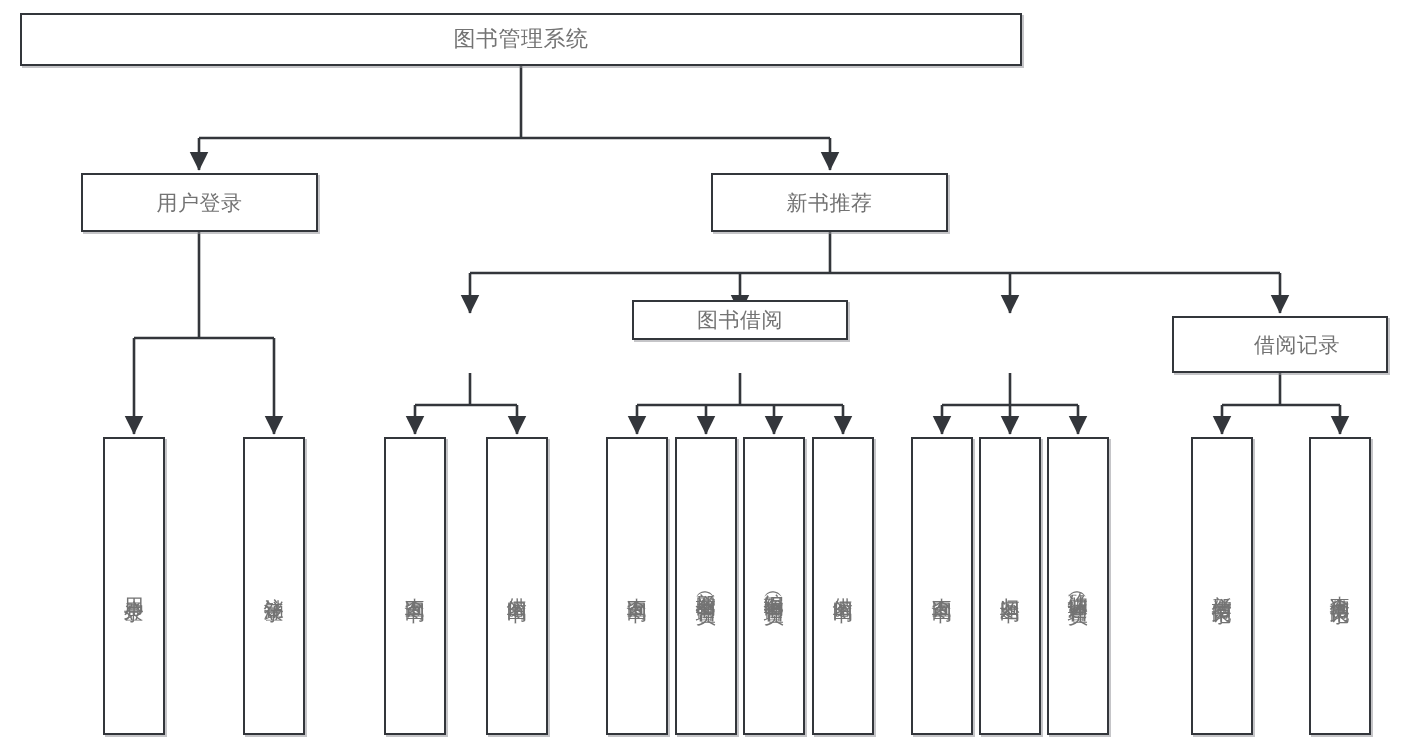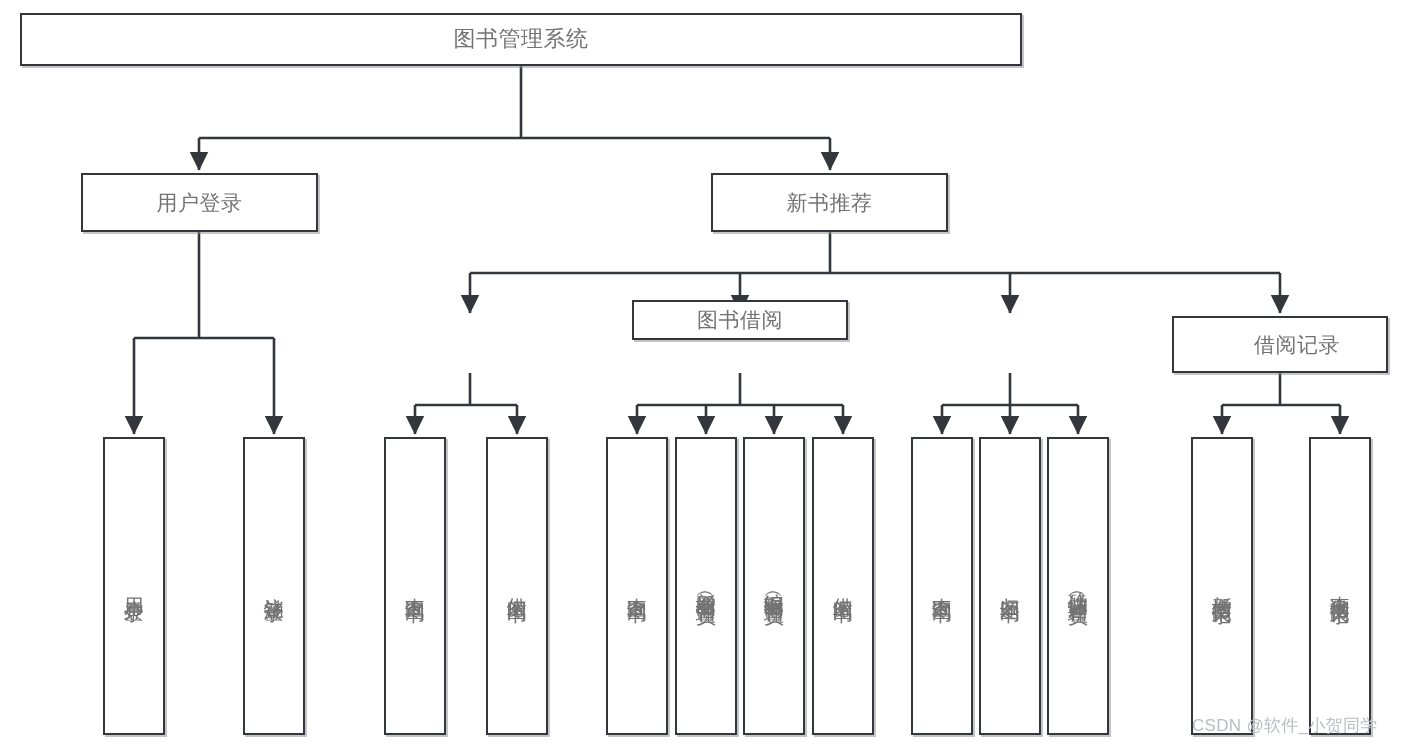--- a/index.html
+++ b/index.html
@@ -173,15 +173,14 @@
     <span class="node-label">确认归还（管理员）</span>
   </div>
 
   <div class="node vertical" style="left:1191px; top:437px; width:62px; height:298px;">
     <span class="node-label">新增借阅记录</span>
   </div>
   <div class="node vertical" style="left:1309px; top:437px; width:62px; height:298px;">
     <span class="node-label">查询借阅记录</span>
   </div>
 
-  <div class="watermark">CSDN @软件_小贺同学</div>
 
 </div>
 
 </body></html>

